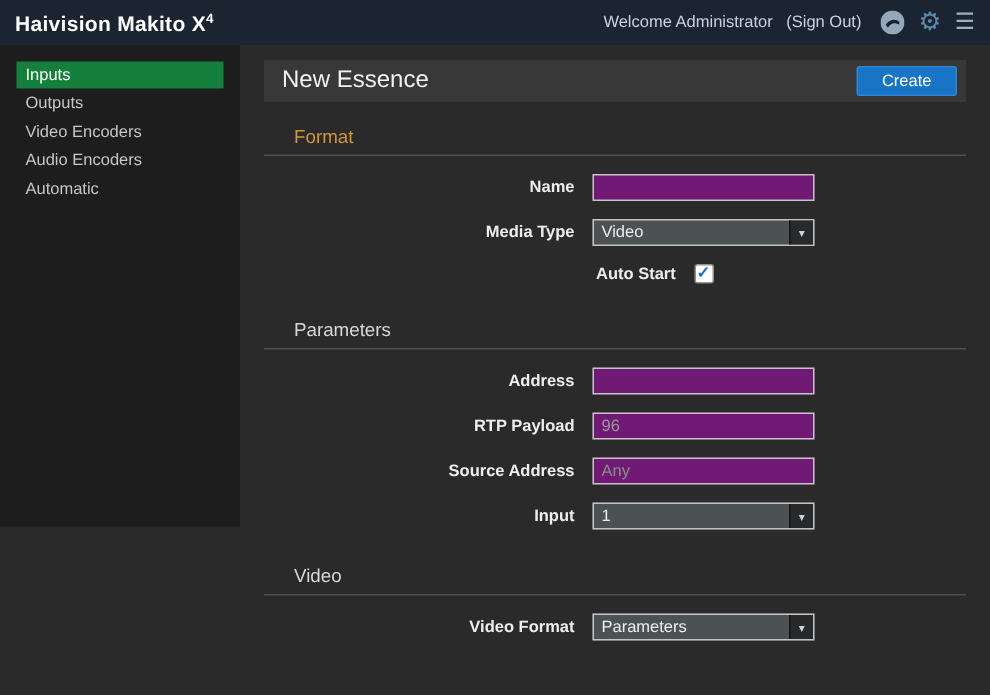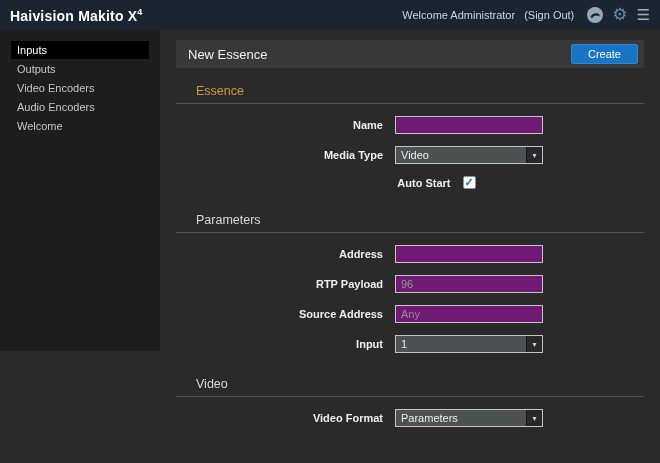--- a/index.html
+++ b/index.html
@@ -30,31 +30,31 @@
   
   .body { flex:1; display:flex; min-height:0; }
 
   
   .sidebar { width:160px; flex:0 0 160px; background:#1d1d1d; padding-top:10px; }
   .side-item {
     margin:1px 11px; padding:3px 6px;
     font-size:11px; color:#c6c6c6; cursor:pointer;
     white-space:nowrap;
   }
-  .side-item.active { background:#000000; color:#ffffff; }
+  .side-item.active { background:#15803d; color:#ffffff; }
 
   
   .content { flex:1; padding:10px 16px 0 16px; background:#2a2a2a; min-width:0; }
 
   .page-header {
     background:#383838; height:28px;
     display:flex; align-items:center;
     padding:0 6px 0 12px;
   }
-  .page-title { color:#f2f2f2; font-size:13px;text-align:right; }
+  .page-title { color:#f2f2f2; font-size:16px;text-align:right; }
   .create-btn {
     margin-left:auto;
     background:#1874c4; color:#ffffff;
     border:1px solid #2e86d4; border-radius:2px;
     font-size:11px; font-family:"Liberation Sans",sans-serif;
     padding:2px 16px; cursor:pointer; line-height:14px;
   }
 
   
   .section-head { margin:16px 0 0 20px; font-size:12.5px; }
@@ -125,31 +125,31 @@
     </div>
   </header>
 
   <div class="body">
 
     <nav class="sidebar">
       <div class="side-item active">Inputs</div>
       <div class="side-item">Outputs</div>
       <div class="side-item">Video Encoders</div>
       <div class="side-item">Audio Encoders</div>
-      <div class="side-item">Welcome</div>
+      <div class="side-item">Automatic</div>
     </nav>
 
     <main class="content">
 
       <div class="page-header">
         <span class="page-title">New Essence</span>
         <button class="create-btn">Create</button>
       </div>
 
-      <div class="section-head orange">Essence</div>
+      <div class="section-head orange">Format</div>
       <div class="divider"></div>
 
       <div class="form-row">
         <label>Name</label>
         <input class="txt" type="text" style="">
       </div>
 
       <div class="form-row">
         <label>Media Type</label>
         <div class="select">

